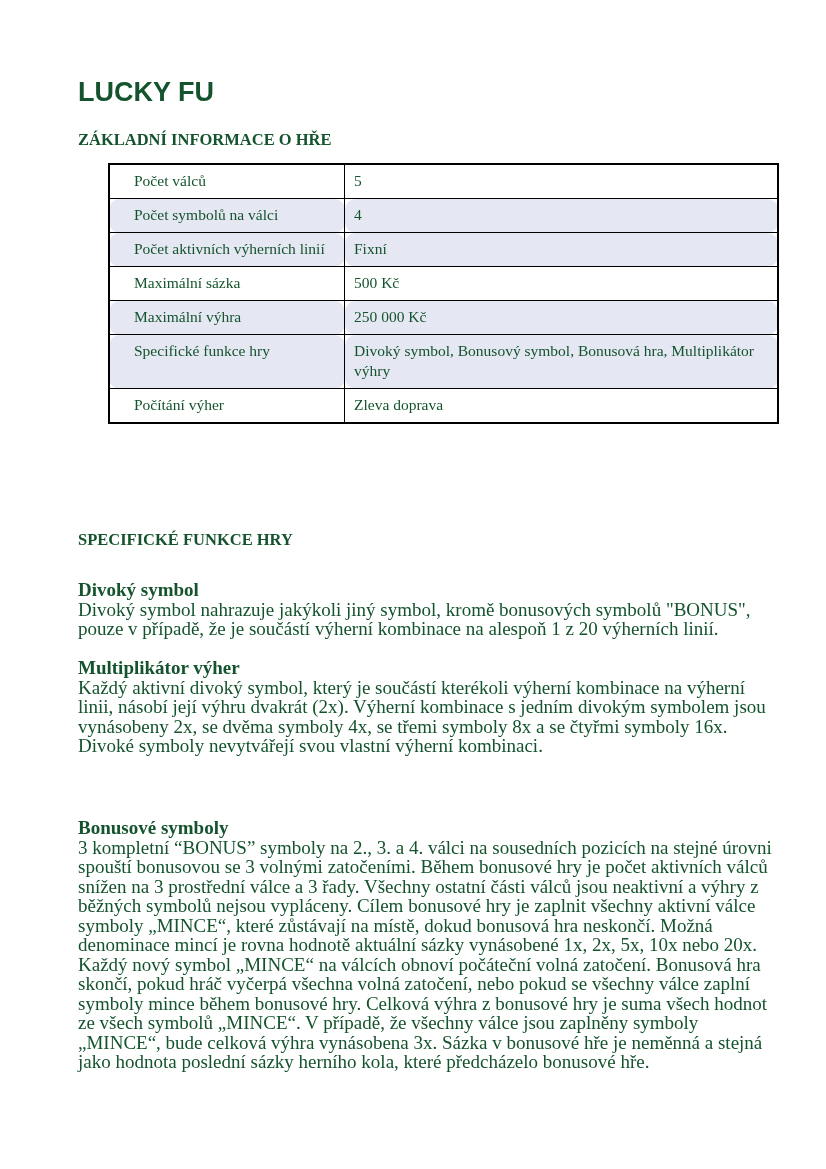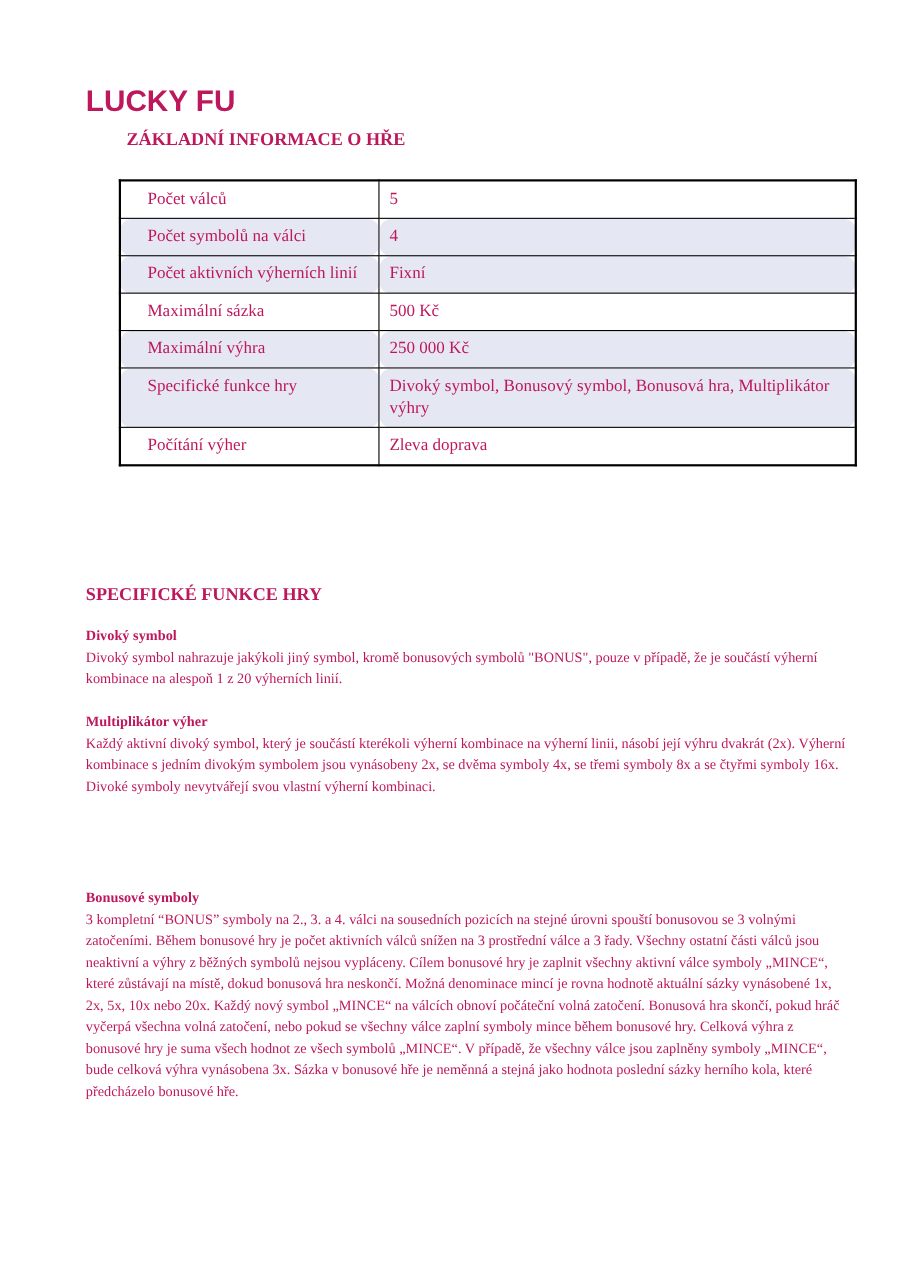--- a/index.html
+++ b/index.html
@@ -5,21 +5,21 @@
   html, body {
     margin: 0;
     padding: 0;
     background: #ffffff;
   }
   .page {
     position: relative;
     width: 826px;
     height: 1169px;
     background: #ffffff;
-    color: #be185d;
+    color: #14532d;
     font-family: "Liberation Serif", serif;
     overflow: hidden;
   }
   .game-title {
     position: absolute;
     left: 78px;
     top: 78px;
     font-family: "Liberation Sans", sans-serif;
     font-size: 27px;
     font-weight: bold;
@@ -29,21 +29,21 @@
   }
   .section-heading {
     position: absolute;
     left: 78px;
     font-family: "Liberation Serif", serif;
     font-size: 16.5px;
     font-weight: bold;
     line-height: 1.2;
     white-space: nowrap;
   }
-  .heading-basic { top: 117px; margin-left: 37px; }
+  .heading-basic { top: 130px; }
   .heading-specific { top: 530px; }
 
   table.info-table {
     position: absolute;
     left: 108px;
     top: 163px;
     width: 671px;
     border-collapse: collapse;
     border: 2px solid #000000;
     table-layout: fixed;
@@ -56,22 +56,23 @@
     vertical-align: top;
     overflow: hidden;
   }
   table.info-table td.col-label { width: 204px; padding-left: 24px; }
   table.info-table tr.shade td { background: #e5e7f2; border-radius: 11px; }
 
   .subsection {
     position: absolute;
     left: 78px;
     width: 694px;
-    font-size: 13px;
+    font-size: 19px;
     line-height: 19.5px;
+    margin-top: 12px;
   }
   .sub-wild  { top: 568px; }
   .sub-mult  { top: 646px; }
   .sub-bonus { top: 806px; }
   .subsection .sub-heading { font-weight: bold; }
   .subsection .sub-body { font-weight: normal; }
 </style>
 </head>
 <body>
 

